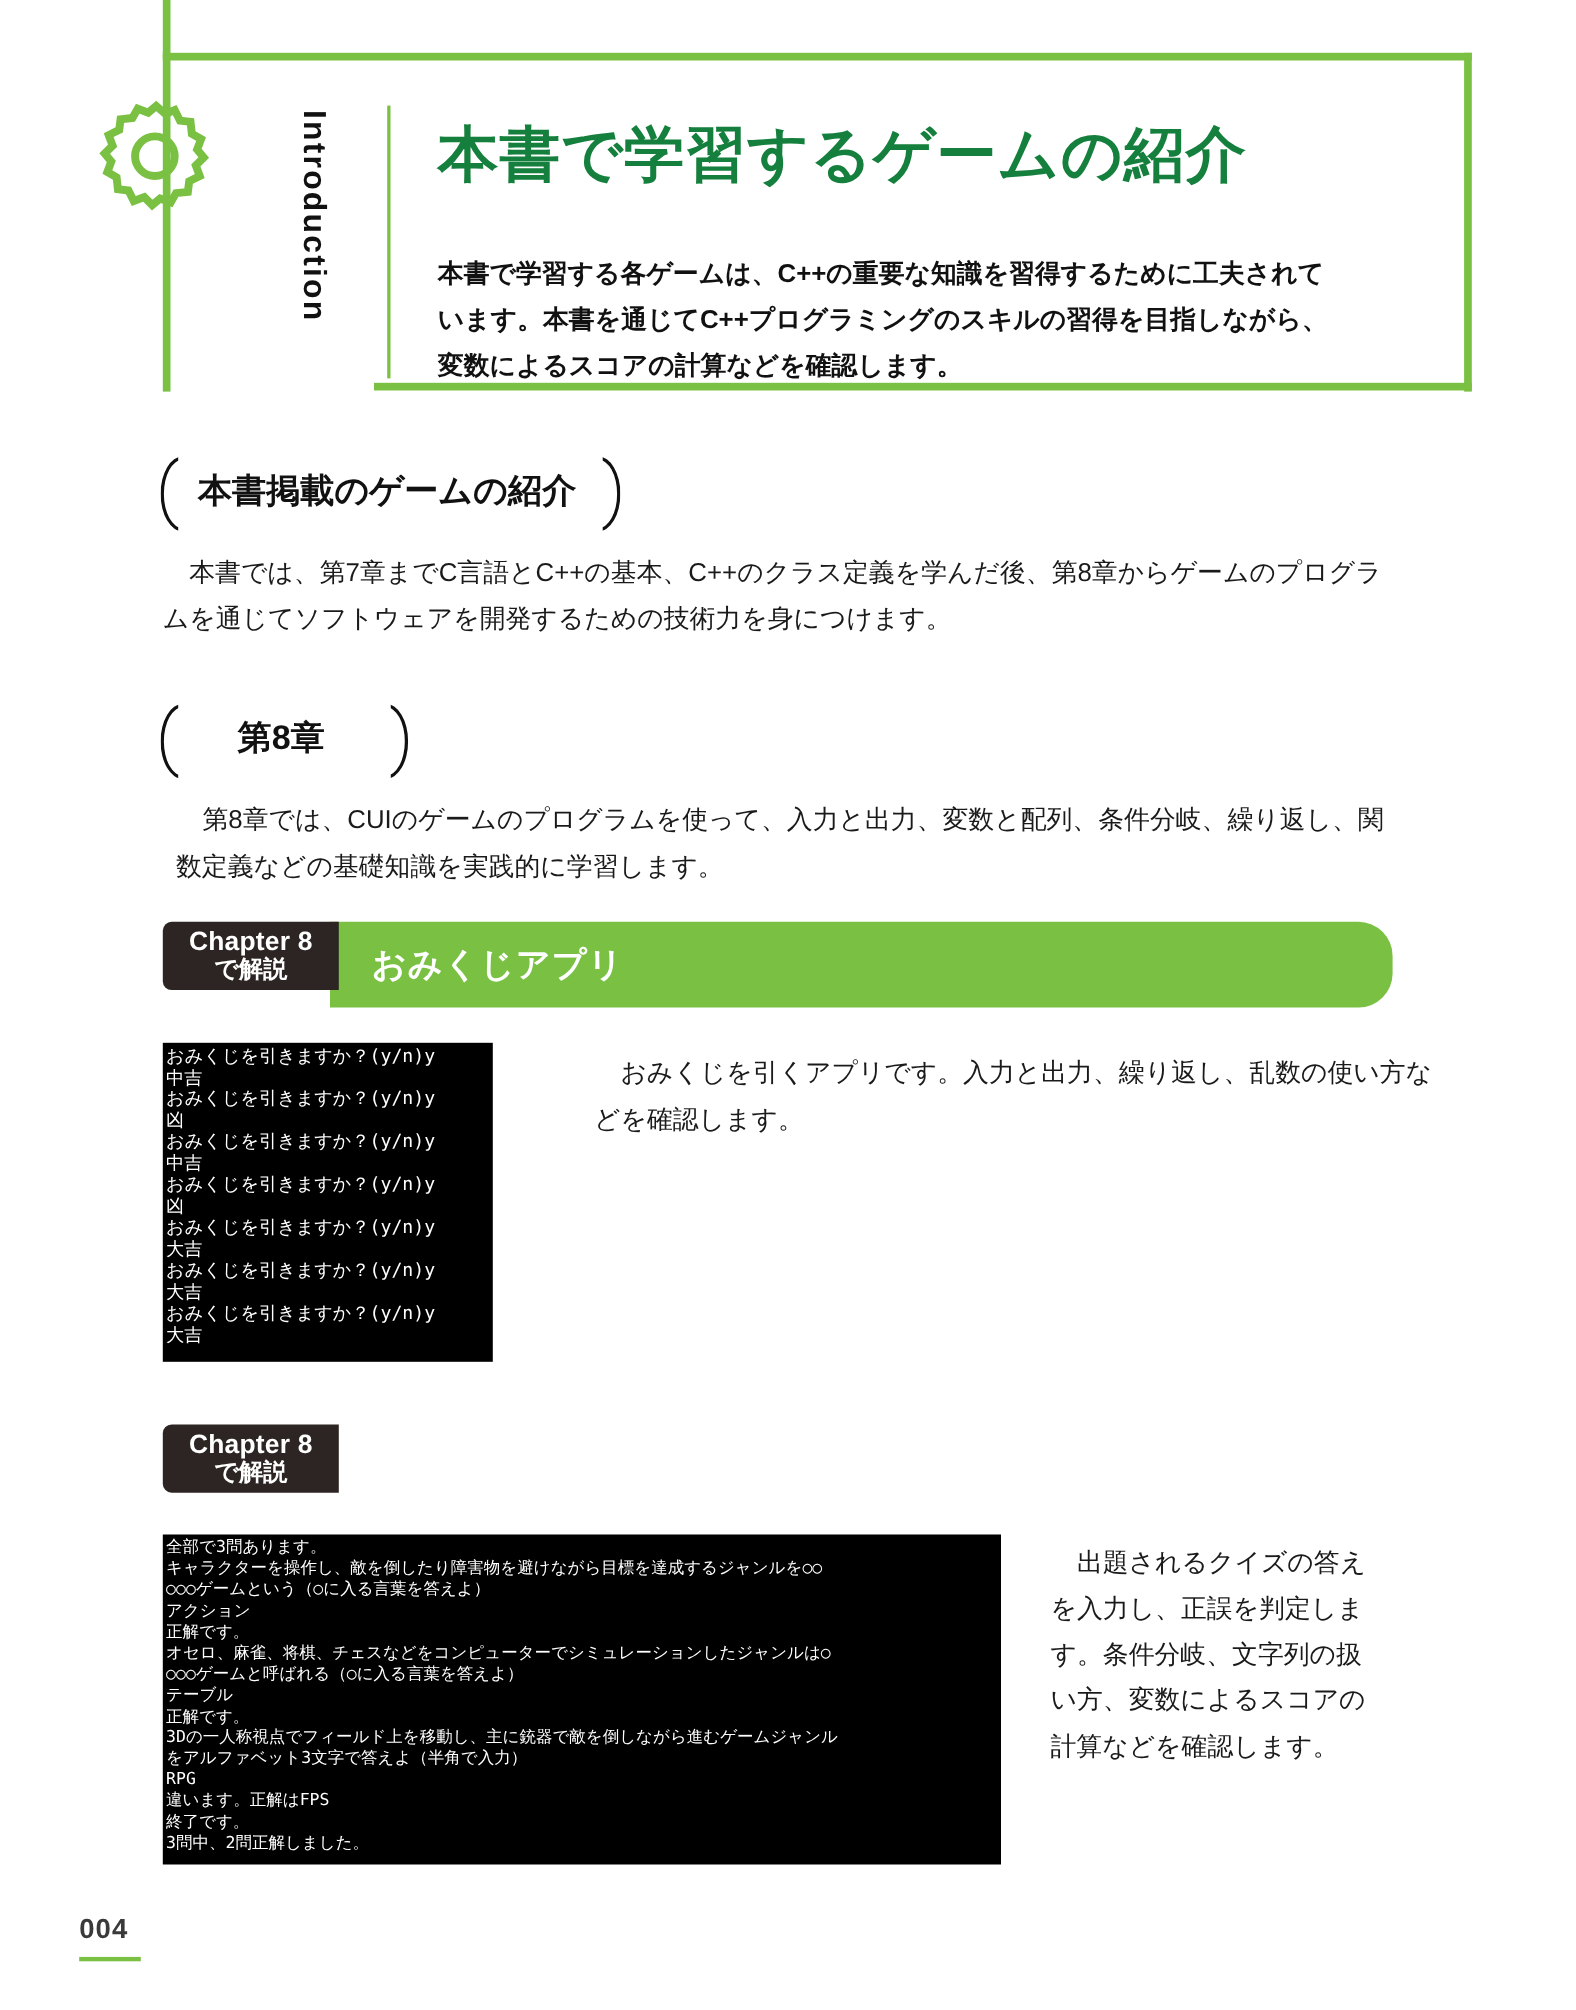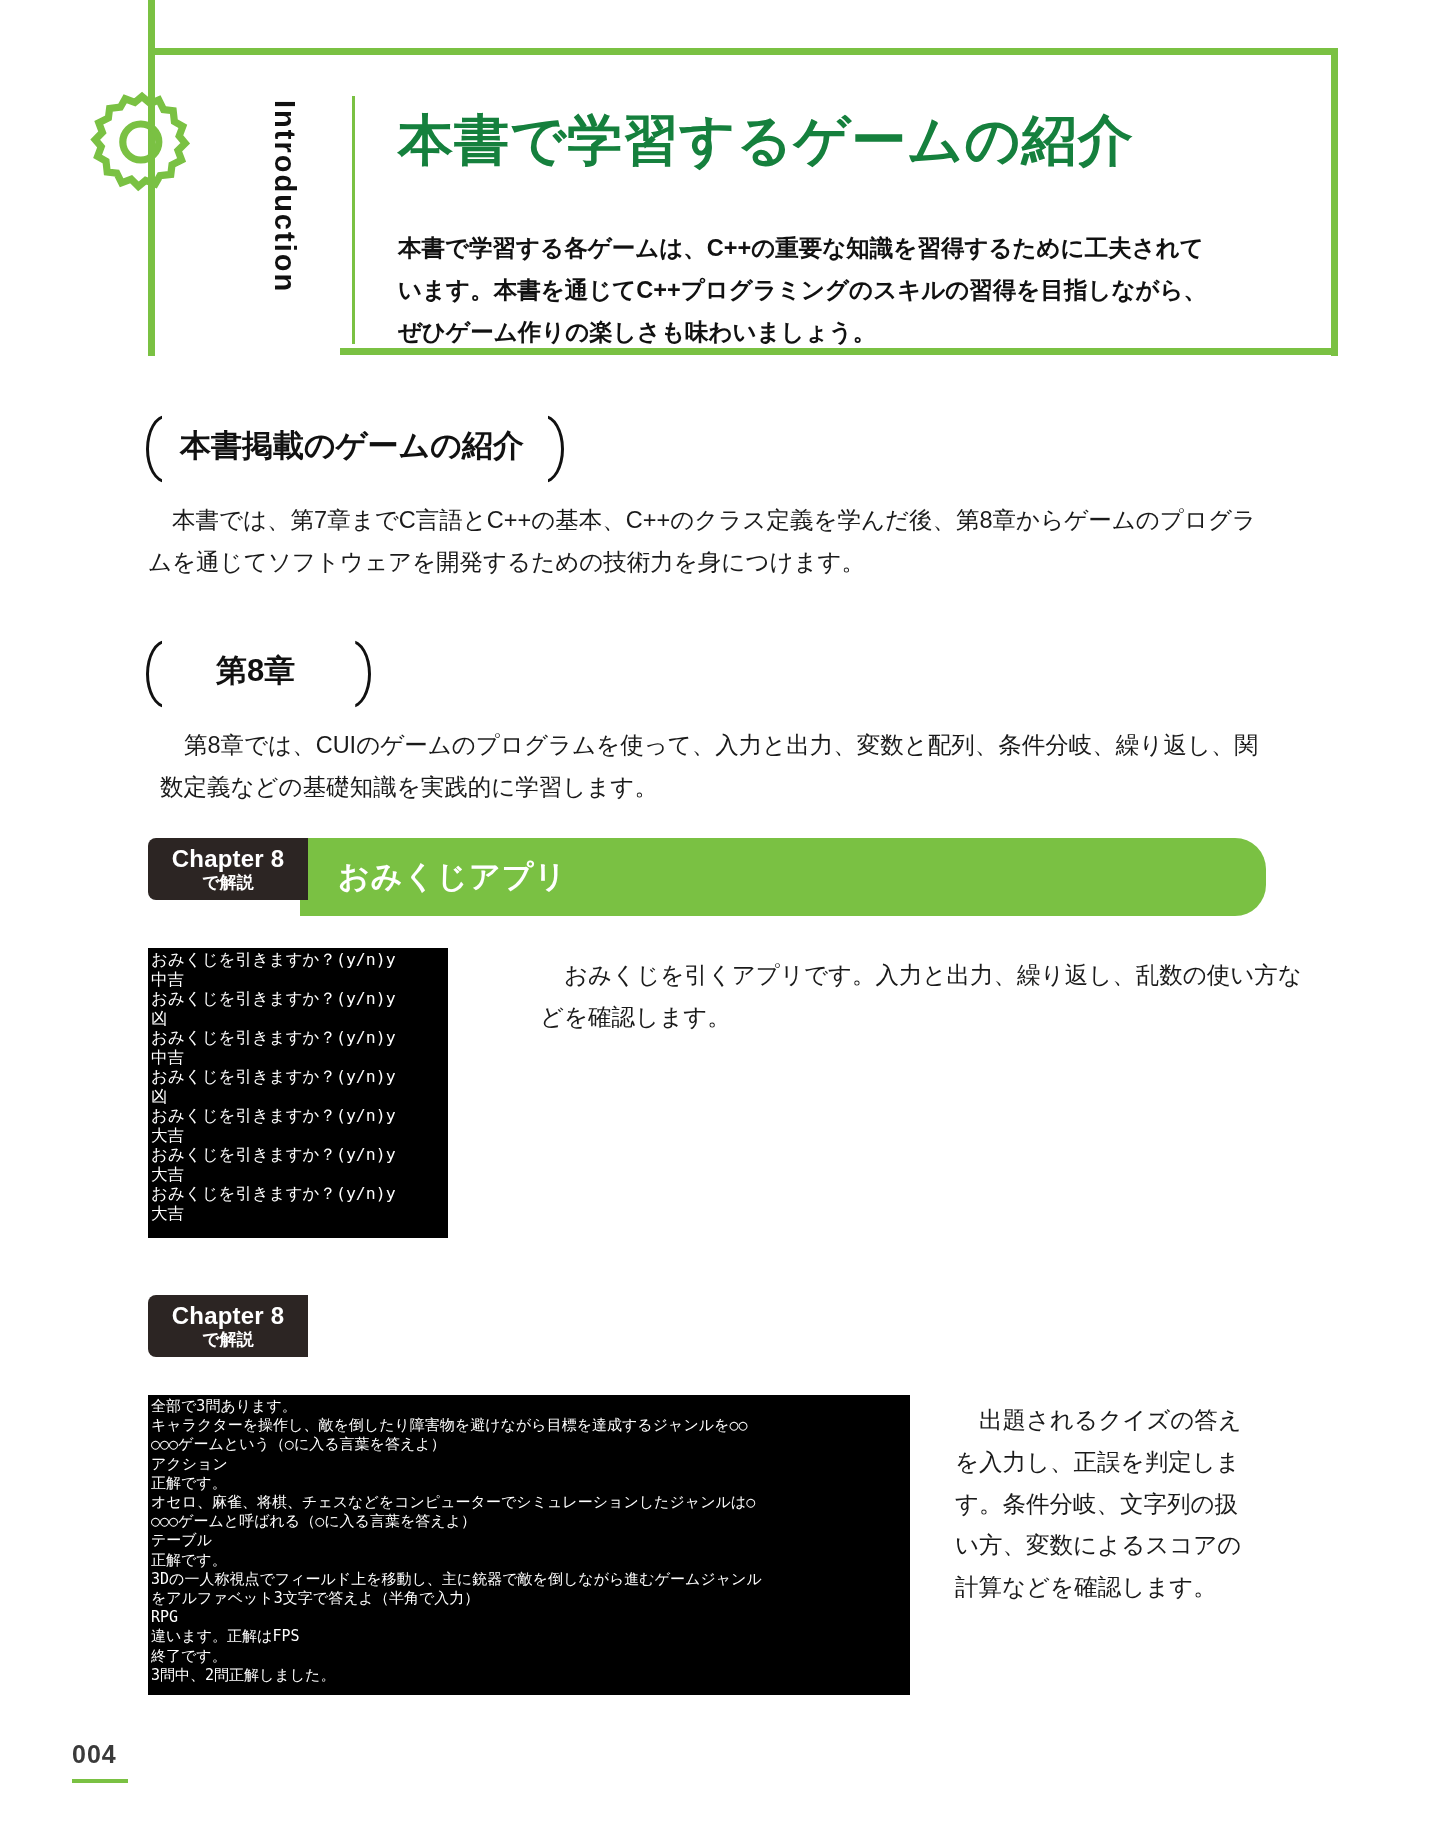--- a/index.html
+++ b/index.html
@@ -134,21 +134,21 @@
     border-radius: 8px 0 0 8px;
     color: #fff;
     display: flex;
     flex-direction: column;
     align-items: center;
     justify-content: center;
     line-height: 1.05;
     z-index: 2;
   }
   .chapter-tag .ct-main { font-size: 24px; font-weight: bold; letter-spacing: .2px;}
-  .chapter-tag .ct-sub { font-size: 17px; font-weight: bold; margin-top: 2px;}
+  .chapter-tag .ct-sub { font-size: 22px; font-weight: bold; margin-top: 2px; font-family: Liberation Mono, monospace;}
   .chapter-bar {
     position: absolute;
     left: 152px; top: 0;
     right: 0; height: 78px;
     background: #7ac143;
     border-radius: 0 31px 31px 0;
     display: flex;
     align-items: center;
   }
   .chapter-bar .cb-label {
@@ -207,21 +207,21 @@
     <g fill="none" stroke="#7ac143" stroke-width="6">
       <path d="M50 12 L57 18 L64 15 L68 23 L76 24 L77 33 L84 37 L81 45 L86 51 L80 57 L83 65 L75 69 L74 77 L65 78 L61 85 L53 82 L47 87 L41 81 L33 84 L29 76 L21 75 L20 66 L13 62 L16 54 L11 48 L17 42 L14 34 L22 30 L23 22 L32 21 L36 14 L44 17 Z"></path>
       <circle cx="49" cy="50" r="15"></circle>
     </g>
   </svg>
 </div>
 
 <div class="intro-vert">Introduction</div>
 <div class="sep-vert"></div>
 <div class="title-main">本書で学習するゲームの紹介</div>
-<div class="title-lead">本書で学習する各ゲームは、C++の重要な知識を習得するために工夫されています。本書を通じてC++プログラミングのスキルの習得を目指しながら、ぜひゲーム作りの楽しさも味わいましょう。</div>
+<div class="title-lead">本書で学習する各ゲームは、C++の重要な知識を習得するために工夫されています。本書を通じてC++プログラミングのスキルの習得を目指しながら、変数によるスコアの計算などを確認します。</div>
 
 <div class="sec-head" style="left:138px; top:415px;">
   <span class="brk"></span>
   <span class="sec-text">本書掲載のゲームの紹介</span>
   <span class="brk right"></span>
 </div>
 <div class="body-para" style="left:148px; top:500px; width:1118px;">本書では、第7章までC言語とC++の基本、C++のクラス定義を学んだ後、第8章からゲームのプログラムを通じてソフトウェアを開発するための技術力を身につけます。</div>
 
 <div class="sec-head" style="left:138px; top:640px;gap:36px;">
   <span class="brk"></span>

